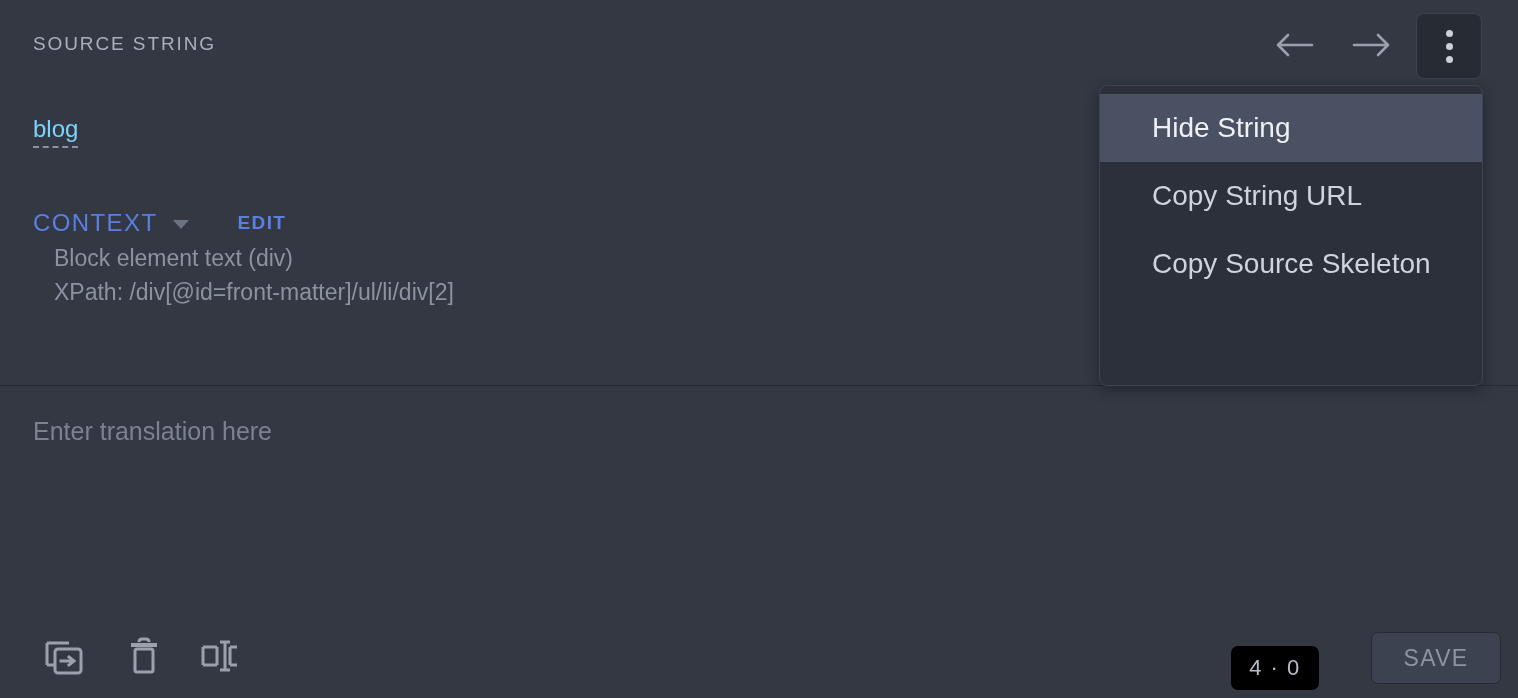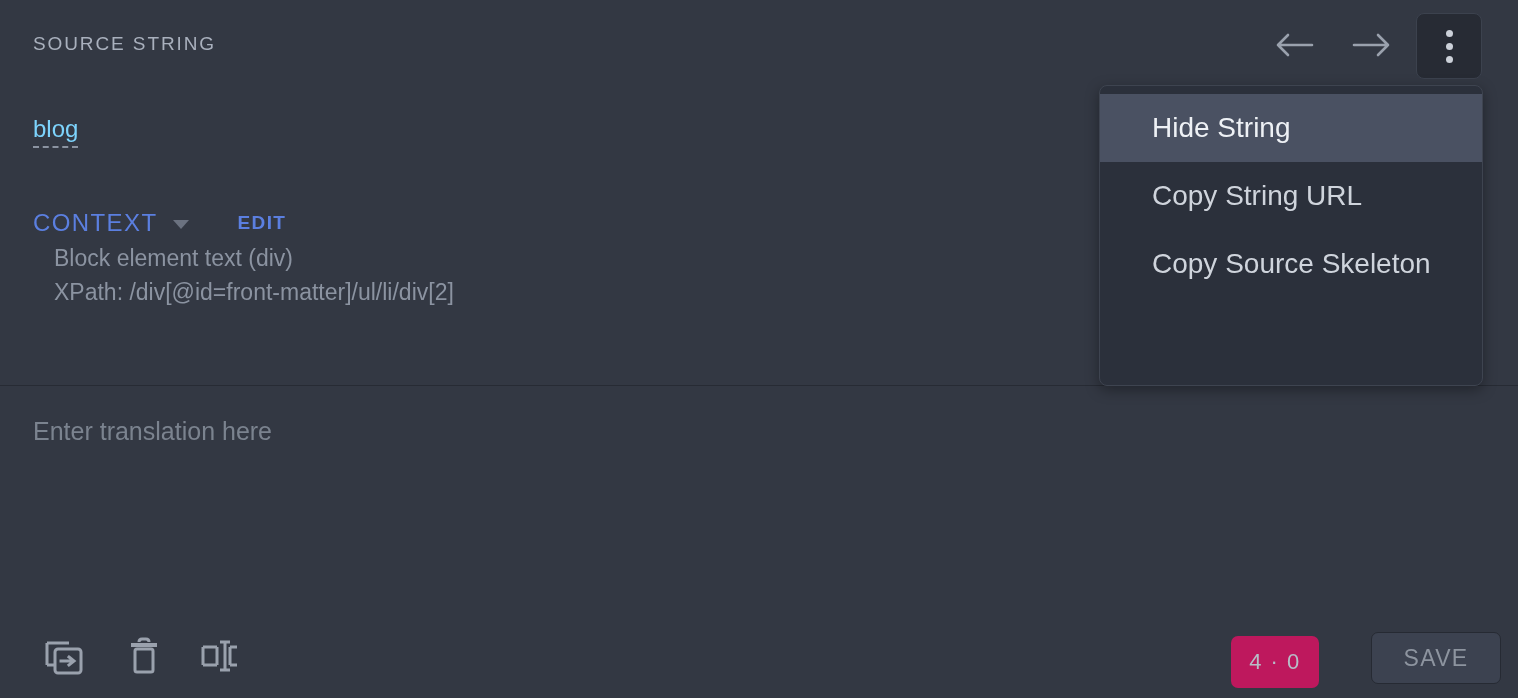--- a/index.html
+++ b/index.html
@@ -224,25 +224,25 @@
     justify-content: center;
     cursor: pointer;
   }
   .tool-copy  { left: 37px; }
   .tool-trash { left: 116px; }
   .tool-split { left: 193px; }
 
   .count-badge {
     position: absolute;
     left: 1231px;
-    top: 18px;
+    top: 28px;
     width: 88px;
-    height: 52px;
+    height: 44px;
     border-radius: 7px;
-    background: #be185d;
+    background: #000000;
     display: flex;
     align-items: center;
     justify-content: center;
     font-size: 22px;
     color: #b7bdc7;
     letter-spacing: 1.5px;
     box-sizing: border-box;
     white-space: nowrap;
   }
 

